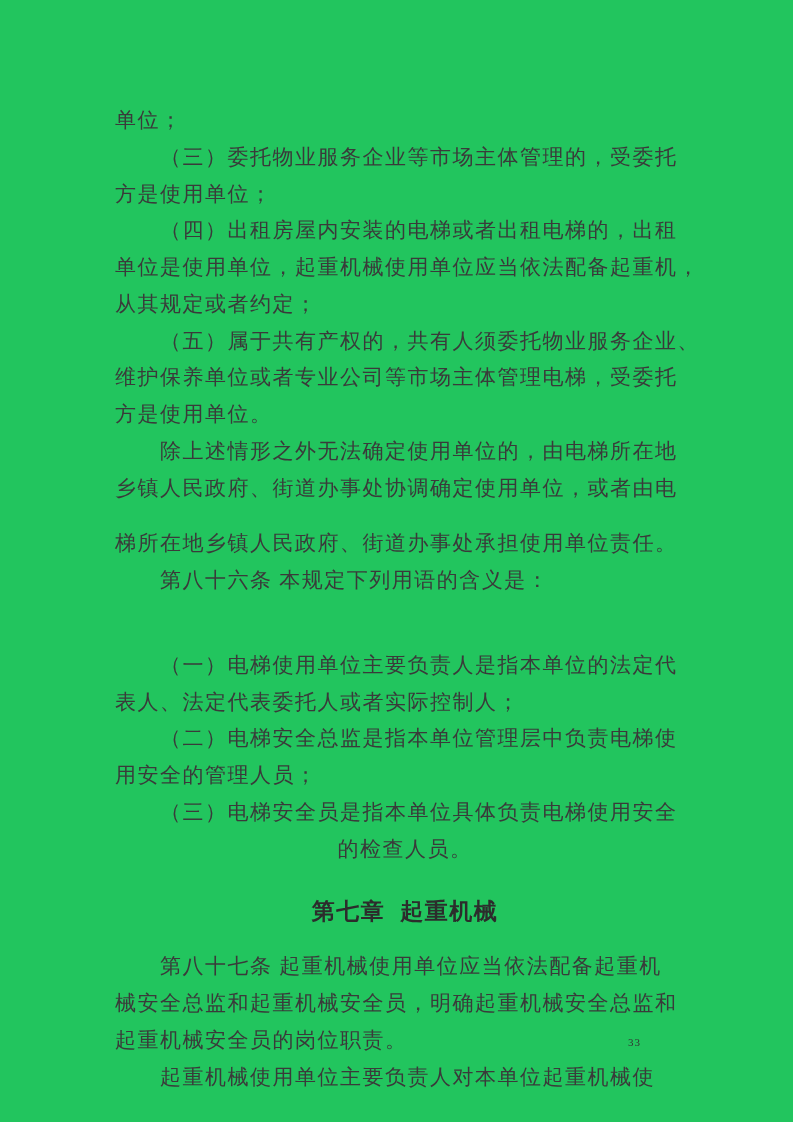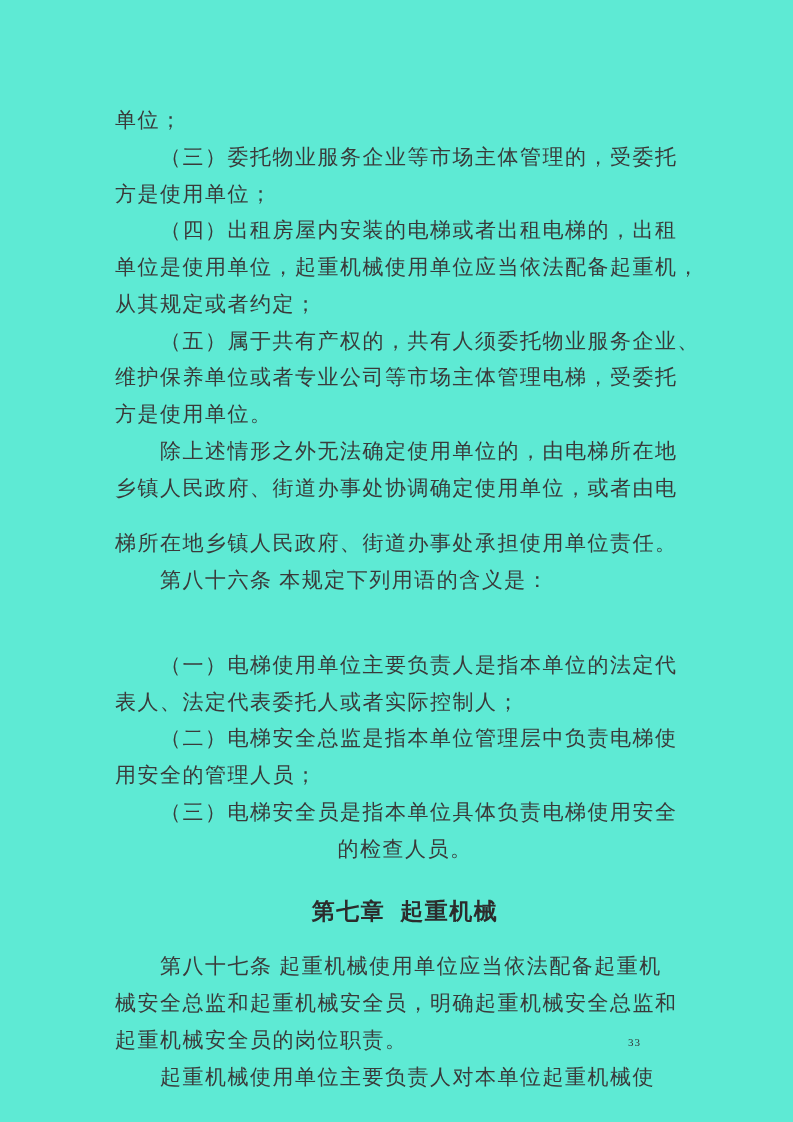--- a/index.html
+++ b/index.html
@@ -53,21 +53,21 @@
     top: 1036px;
     font-size: 11px;
     letter-spacing: 1px;
     color: #333333;
     font-family: "Liberation Serif", serif;
   }
 </style>
 </head>
 <body>
 
-<div class="page" style="background: #5eead4;">
+<div class="page" style="background: #22c55e;">
   <div class="textblock" id="textblock">
       <div class="line" style="color: rgb(58, 58, 58);">单位；</div>
       <div class="line indent" style="color: rgb(58, 58, 58);">（三）委托物业服务企业等市场主体管理的，受委托</div>
       <div class="line" style="color: rgb(58, 58, 58);">方是使用单位；</div>
       <div class="line indent" style="color: rgb(58, 58, 58);">（四）出租房屋内安装的电梯或者出租电梯的，出租</div>
       <div class="line" style="color: rgb(58, 58, 58);">单位是使用单位，起重机械使用单位应当依法配备起重机，</div>
       <div class="line" style="color: rgb(58, 58, 58);">从其规定或者约定；</div>
       <div class="line indent" style="color: rgb(58, 58, 58);">（五）属于共有产权的，共有人须委托物业服务企业、</div>
       <div class="line" style="color: rgb(58, 58, 58);">维护保养单位或者专业公司等市场主体管理电梯，受委托</div>
       <div class="line" style="color: rgb(58, 58, 58);">方是使用单位。</div>

